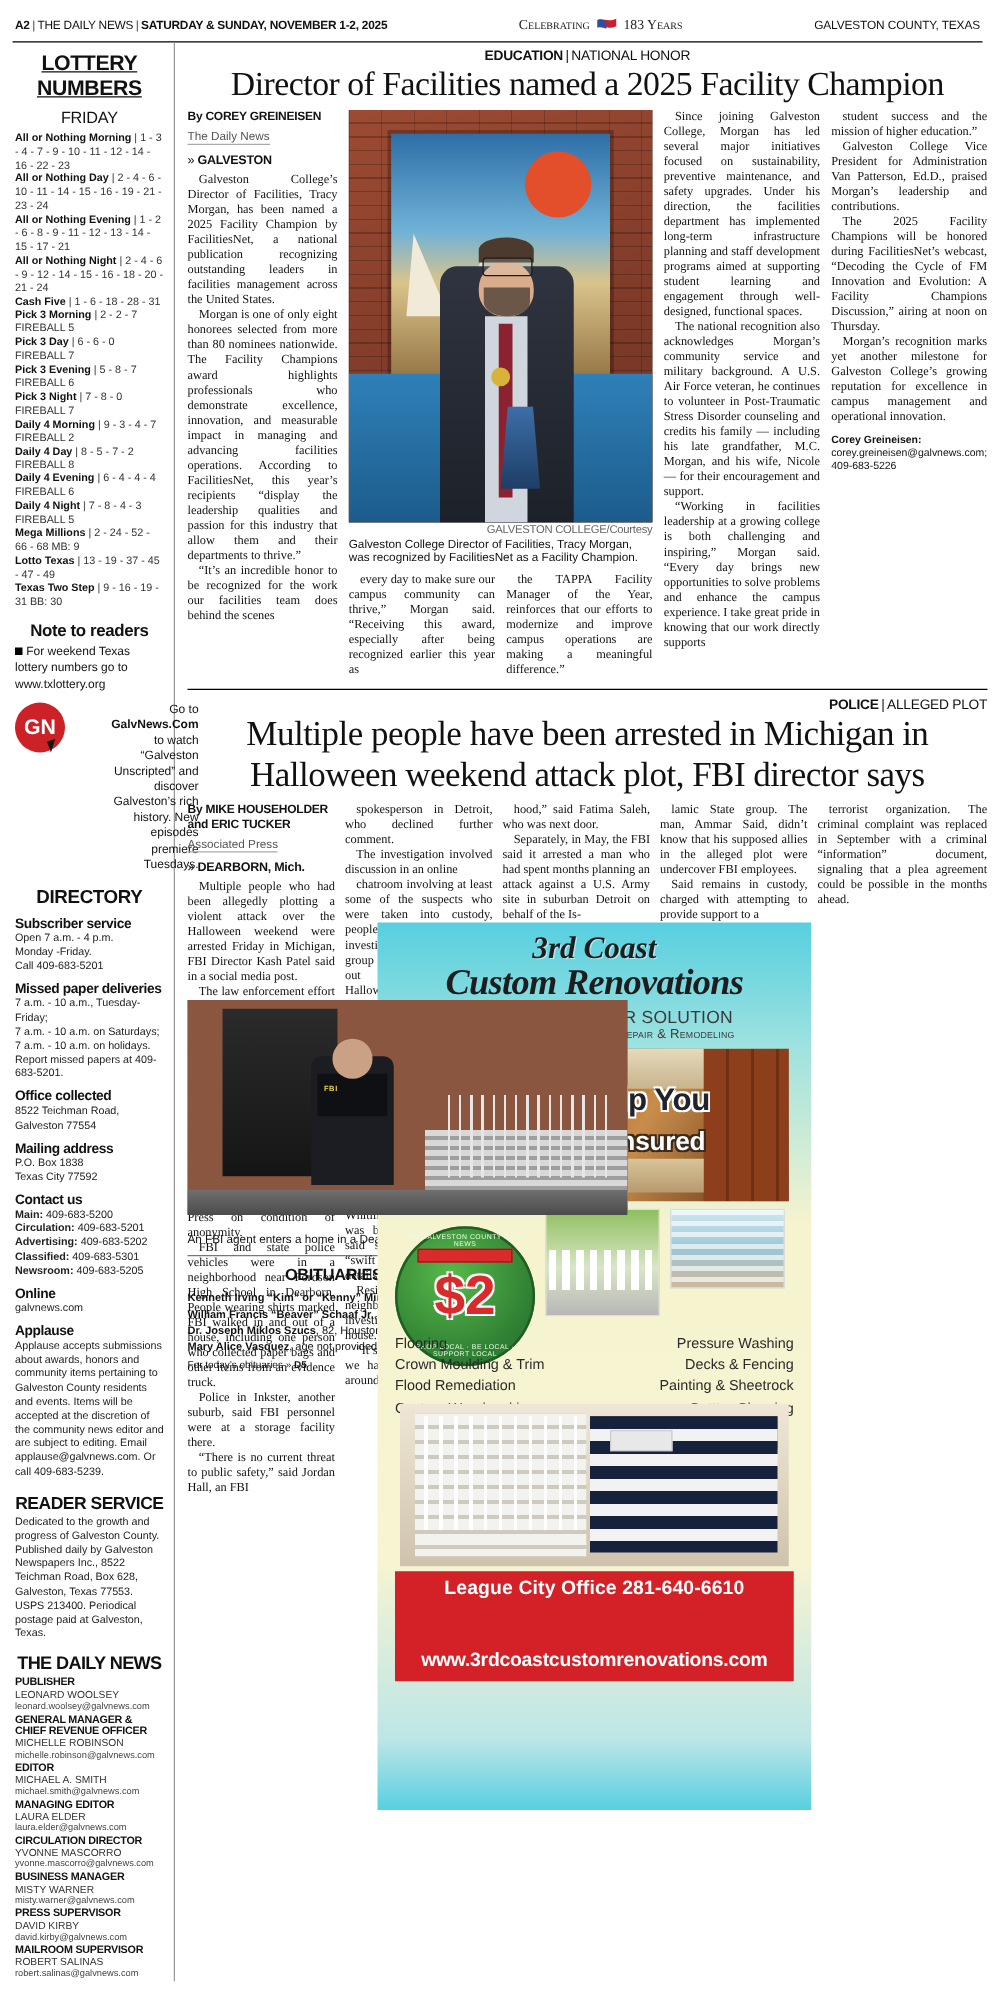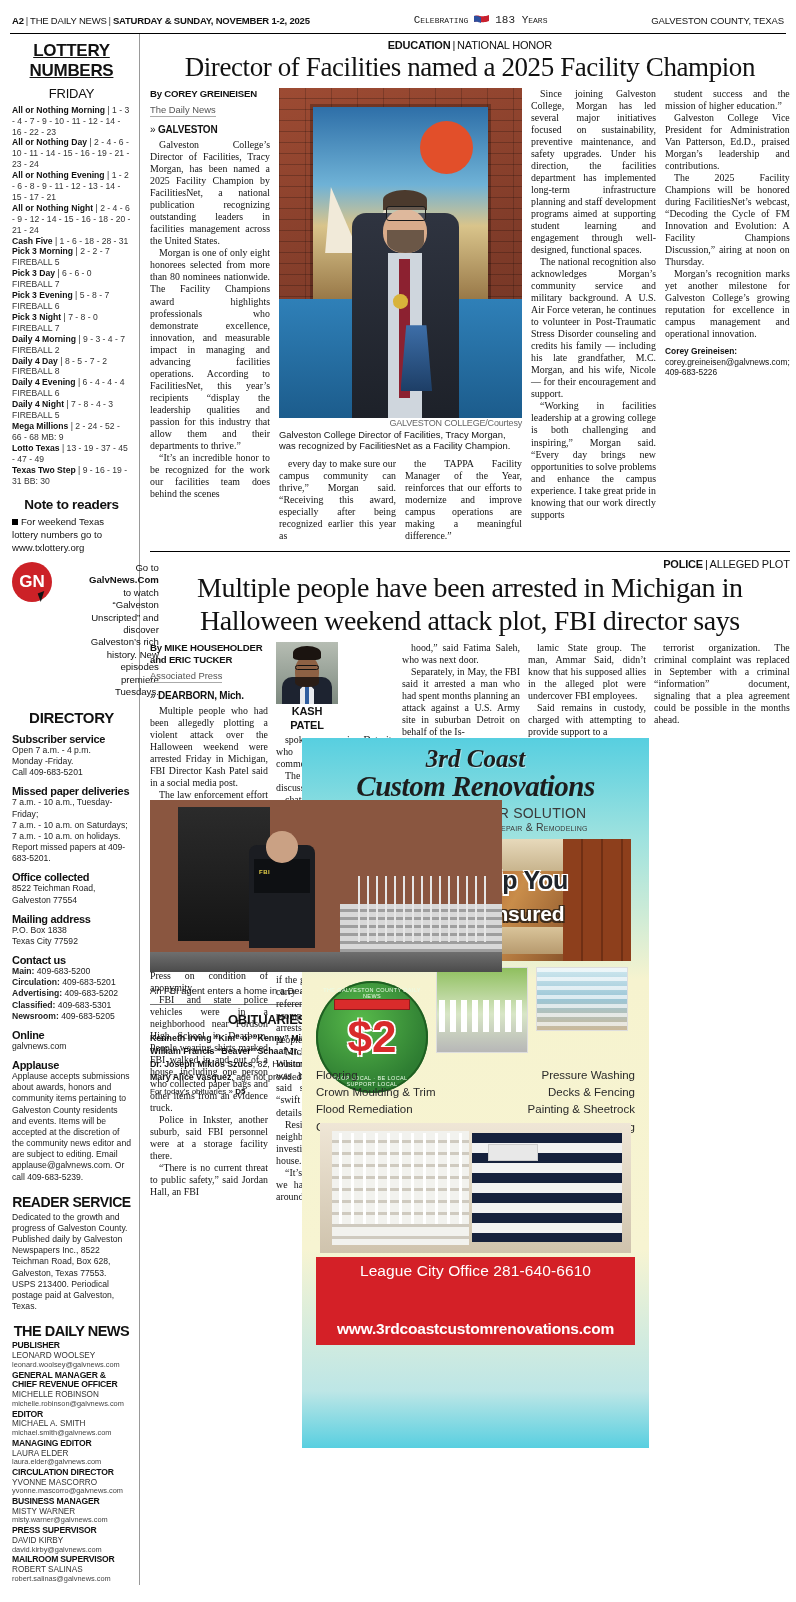--- a/index.html
+++ b/index.html
@@ -15,21 +15,21 @@
   .page { width:796px; height:1602px; position:relative; padding:0 10px; }
 
   
   .masthead { display:flex; align-items:flex-end; justify-content:space-between;
       padding:14px 2px 5px 2px; }
   .mh-left { font-size:9.5px; letter-spacing:-0.2px; white-space:nowrap; }
   .mh-left .pg { font-weight:bold; }
   .mh-left .sep { color:#444; margin:0 2px; }
   .mh-left .paper { font-weight:normal; }
   .mh-left .date { font-weight:bold; }
-  .mh-center { font-family:Liberation Mono, monospace; font-size:11px;
+  .mh-center { font-family:Liberation Serif, serif; font-size:11px;
       display:flex; align-items:center; gap:5px; color:#222; font-variant:small-caps;}
   .mh-flag { display:inline-block; width:17px; height:12px; position:relative; }
   .mh-right { font-size:9.5px; letter-spacing:-0.1px; white-space:nowrap; }
   .rule-thick { border-top:1.6px solid #000; margin:2px 0 0 0; }
 
   
   .body-grid { display:flex; }
   .col-left { width:130px; flex:0 0 130px; padding:6px 8px 0 2px;
       border-right:0.8px solid #999; }
   .col-main { flex:1; padding-left:10px; }
@@ -237,21 +237,21 @@
   .ad-bal { position:absolute; left:6%; top:8%; width:42%; height:70%;
       background:repeating-linear-gradient(90deg,#ffffff 0 3px, transparent 3px 12px);}
   .ad-bed { position:absolute; right:3%; top:8%; width:48%; height:84%;
       background:repeating-linear-gradient(180deg,#16213c 0 10px,#f2f2f2 10px 20px);}
   .ad-bedhead { position:absolute; right:3%; top:8%; width:48%; height:20%;
       background:#7d5a3d;}
   .ad-pillow { position:absolute; right:30%; top:16%; width:16%; height:13%;
       background:#e8e8e8; border:1px solid #ccc;}
   .ad-foot { margin:0 14px 10px; background:#d42027; text-align:center; padding:5px 0 7px;
       color:#fff; }
-  .ad-foot .l1 { font-size:15.5px; font-weight:normal; letter-spacing:.1px;}
+  .ad-foot .l1 { font-size:15.5px; font-weight:bold; letter-spacing:.1px;}
   .ad-foot .l2 { font-size:15.5px; font-weight:bold; letter-spacing:-0.2px;margin-top:40px;}
 
   
   .ob-head { text-align:center; font-size:13px; font-weight:bold; margin:7px 0 5px; letter-spacing:-0.2px;}
   .ob-head .k2 { font-weight:normal; }
   .ob-line { font-size:8.8px; line-height:1.45; }
   .ob-line b { font-weight:bold; }
   .ob-more { font-size:8px; margin-top:4px; }
   .ob-more b { font-weight:bold; }
 </style>
@@ -465,34 +465,20 @@
               <p class="body">Multiple people who had been allegedly plotting a violent attack over the Halloween weekend were arrested Friday in Michigan, FBI Director Kash Patel said in a social media post.</p>
               <p class="body">The law enforcement effort was focused on suburban Detroit. Patel said more information would be released later.</p>
               <p class="body">Investigators believe the plot was inspired by Islamic State extremism and are investigating whether those in custody were potentially radicalized online, according to two people briefed on the investigation who could not publicly discuss details. They spoke to The Associated Press on condition of anonymity.</p>
               <p class="body">FBI and state police vehicles were in a neighborhood near Fordson High School in Dearborn. People wearing shirts marked FBI walked in and out of a house, including one person who collected paper bags and other items from an evidence truck.</p>
               <p class="body">Police in Inkster, another suburb, said FBI personnel were at a storage facility there.</p>
               <p class="body">“There is no current threat to public safety,” said Jordan Hall, an FBI</p>
             </div>
         </div>
 
         <div class="scol" style="flex:0 0 118px;">
-          <div style="float:left; width:62px; margin:0 5px 2px 0;">
-            <div class="mug" style="height:62px;">
-              <div class="mug-bg"></div>
-              <div class="mug-suit"></div>
-              <div class="mug-shirt"></div>
-              <div class="mug-tie"></div>
-              <div class="mug-head"></div>
-              <div class="mug-hair"></div>
-              <div class="mug-beard"></div>
-              <div class="mug-glasses"></div>
-            </div>
-            <div class="mug-name">KASH</div>
-            <div class="mug-name">PATEL</div>
-          </div>
           <p class="body" style="text-indent:9px;">spokesperson in Detroit, who declined further comment.</p>
           <p class="body">The investigation involved discussion in an online</p>
           <div id="s2c2" style="clear:both;">
               <p class="body">chatroom involving at least some of the suspects who were taken into custody, people familiar with the investigation told AP. The group had discussed carrying out an attack around Halloween, referring to “pumpkin day,” according to one of the people. The other person briefed on the investigation confirmed that there had been a “pumpkin” reference.</p>
               <p class="body">It wasn’t immediately clear if the group had the means to carry out an attack, but the reference to Halloween prompted the FBI to make arrests Friday, one of the people said.</p>
               <p class="body">Michigan Gov. Gretchen Whitmer said on X that she was briefed by Patel. She said she was grateful for “swift action” but offered no details.</p>
               <p class="body">Residents in the Dearborn neighborhood watched as investigators worked at the house.</p>
               <p class="body">“It’s really scary because we have a lot of relatives around this neighbor-</p>
             </div>
         </div>

